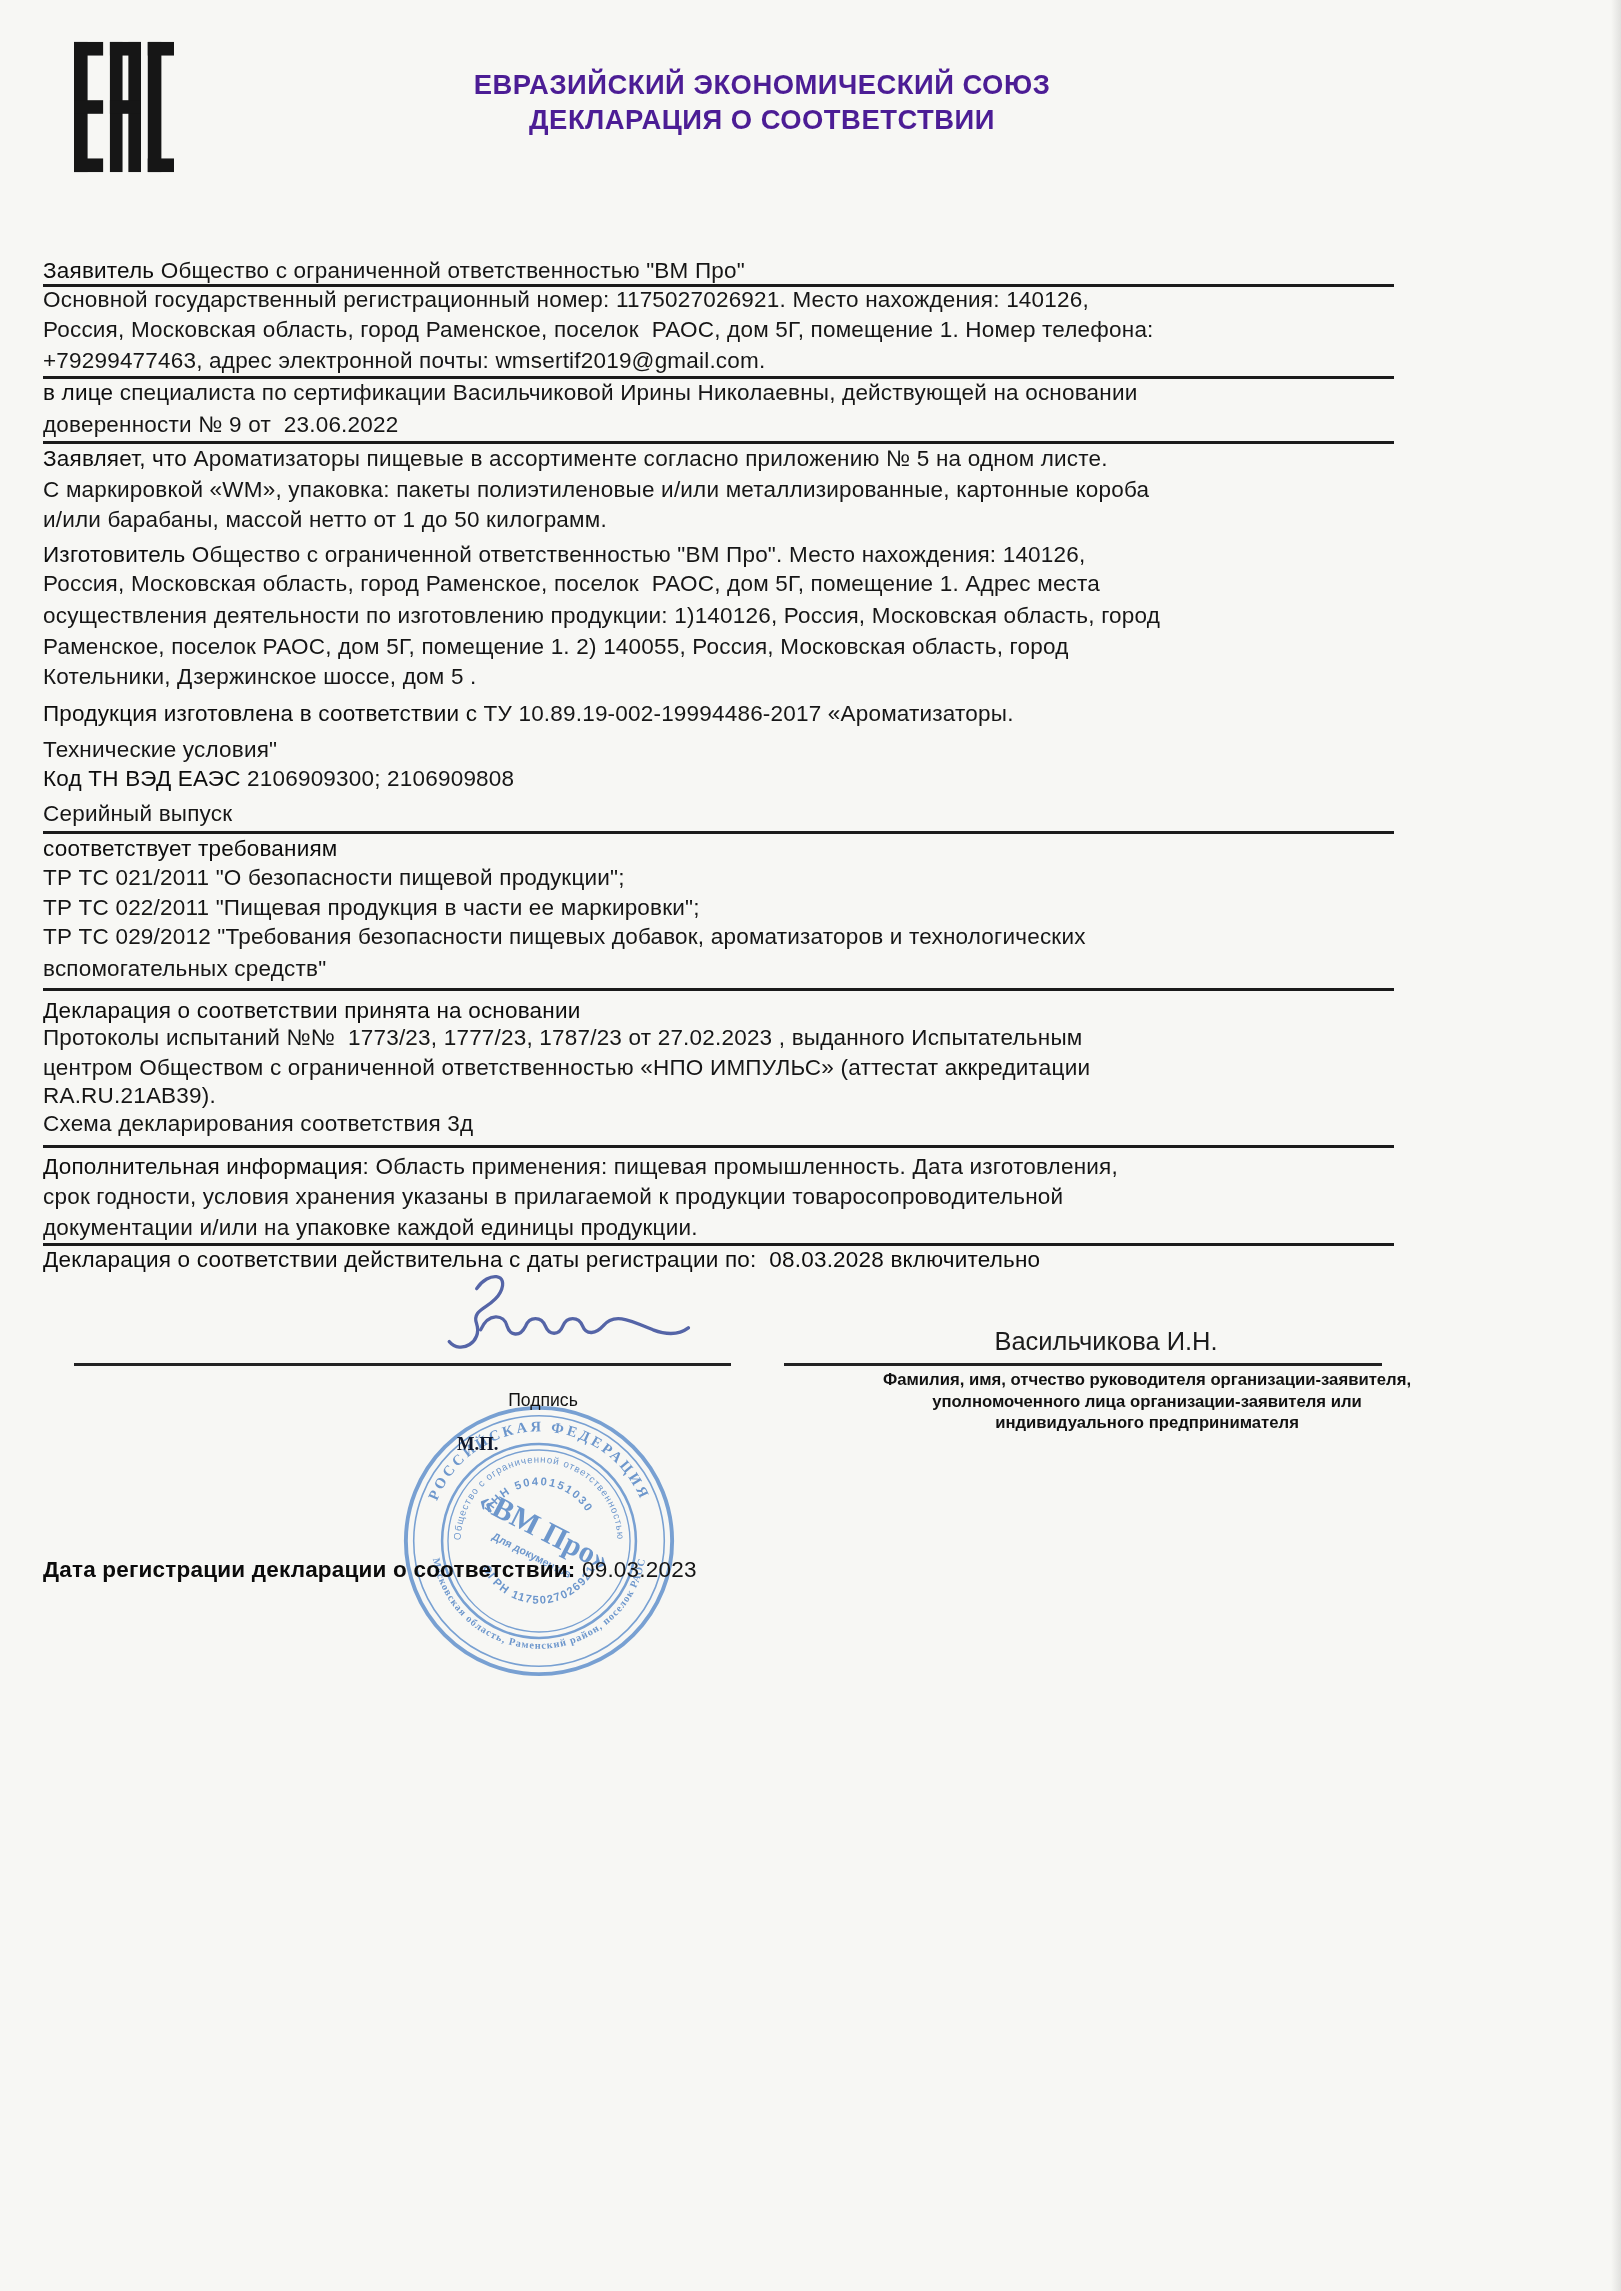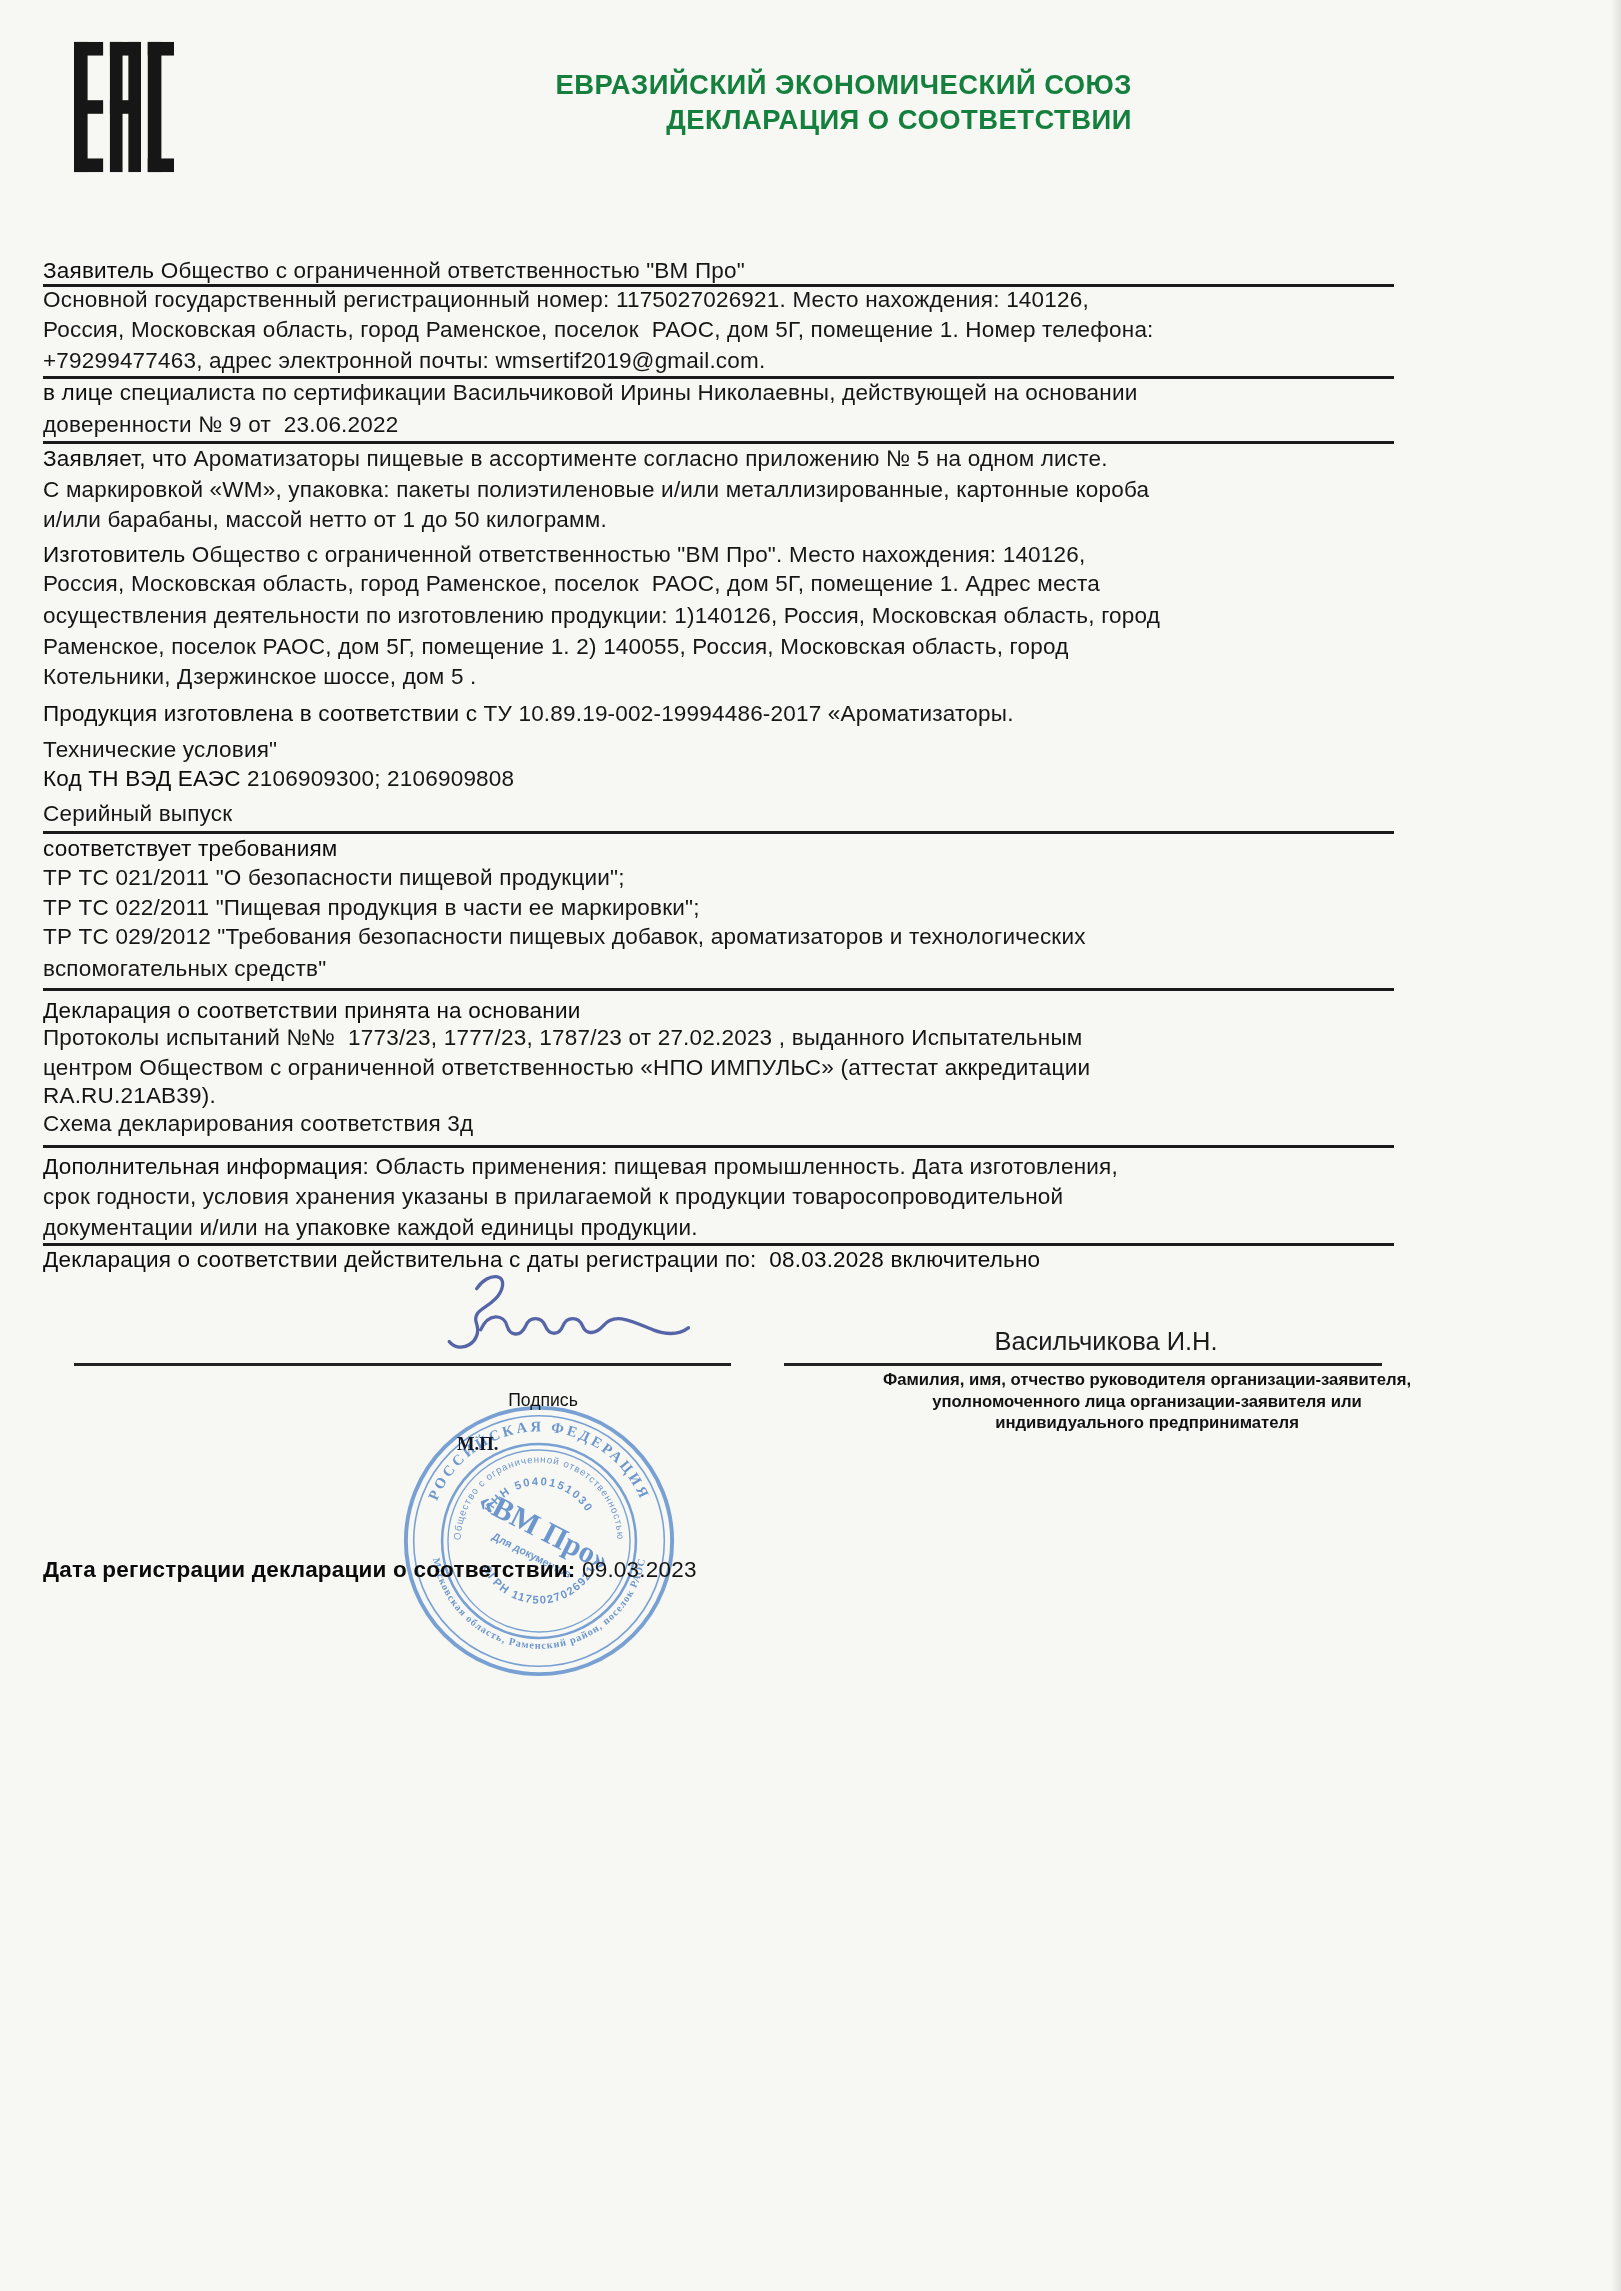--- a/index.html
+++ b/index.html
@@ -11,22 +11,22 @@
     color:#1a1a1a;
     overflow:hidden;
   }
   
   #edge-artifact{
     position:absolute;top:0;right:0;width:9.8px;height:100%;
     background:linear-gradient(to right, rgba(0,0,0,0), rgba(90,90,90,0.14));
   }
   #eac-logo{position:absolute;left:74px;top:41px;width:100px;height:132px;}
   .title{
-    position:absolute;left:348px;width:784px;text-align:right;
-    font-weight:bold;font-size:27.4px;letter-spacing:0.5px;color:#15803d;
+    position:absolute;left:370px;width:784px;text-align:center;
+    font-weight:bold;font-size:27.4px;letter-spacing:0.5px;color:#4c1d95;
     white-space:pre;
   }
   #title1{top:69px;}
   #title2{top:104px;}
   .bl{
     position:absolute;left:43px;width:1351px;
     font-size:22.5px;letter-spacing:0.2px;line-height:27.4px;
     white-space:pre;color:#161616;
   }
   .bl .b{font-weight:normal;color:#0d0d0d;white-space:pre;}

